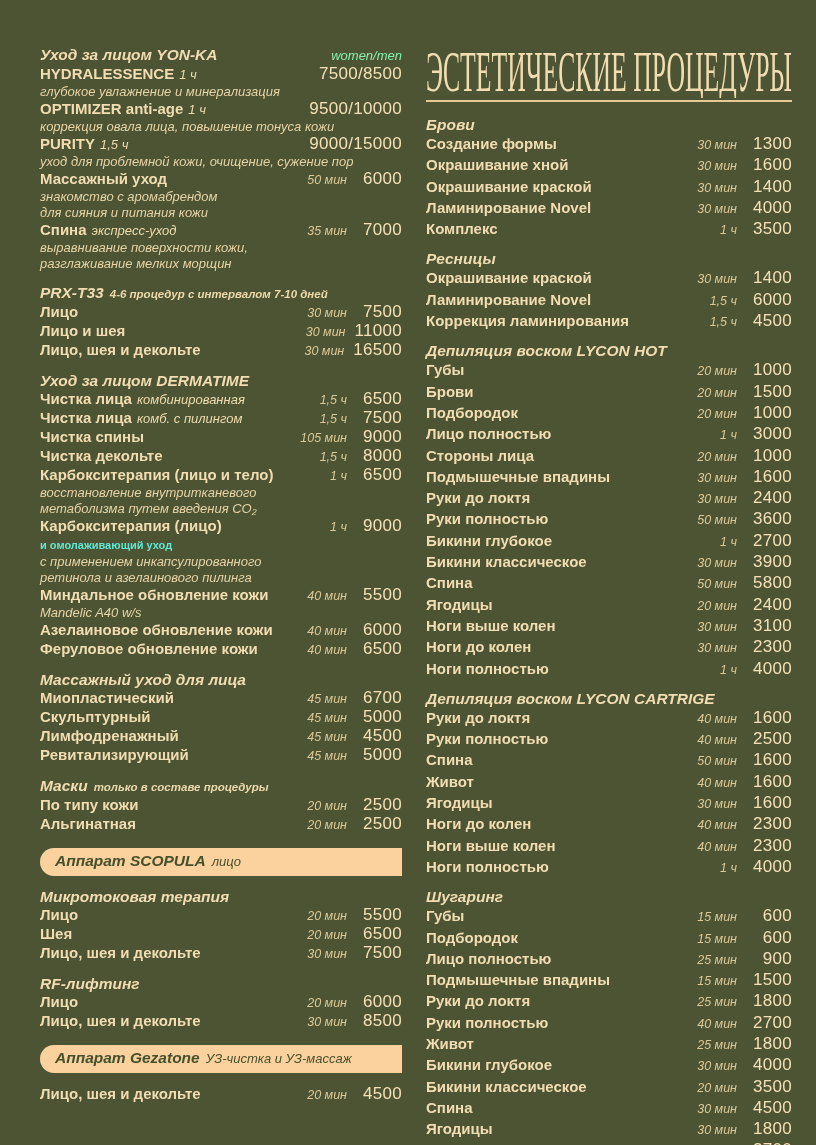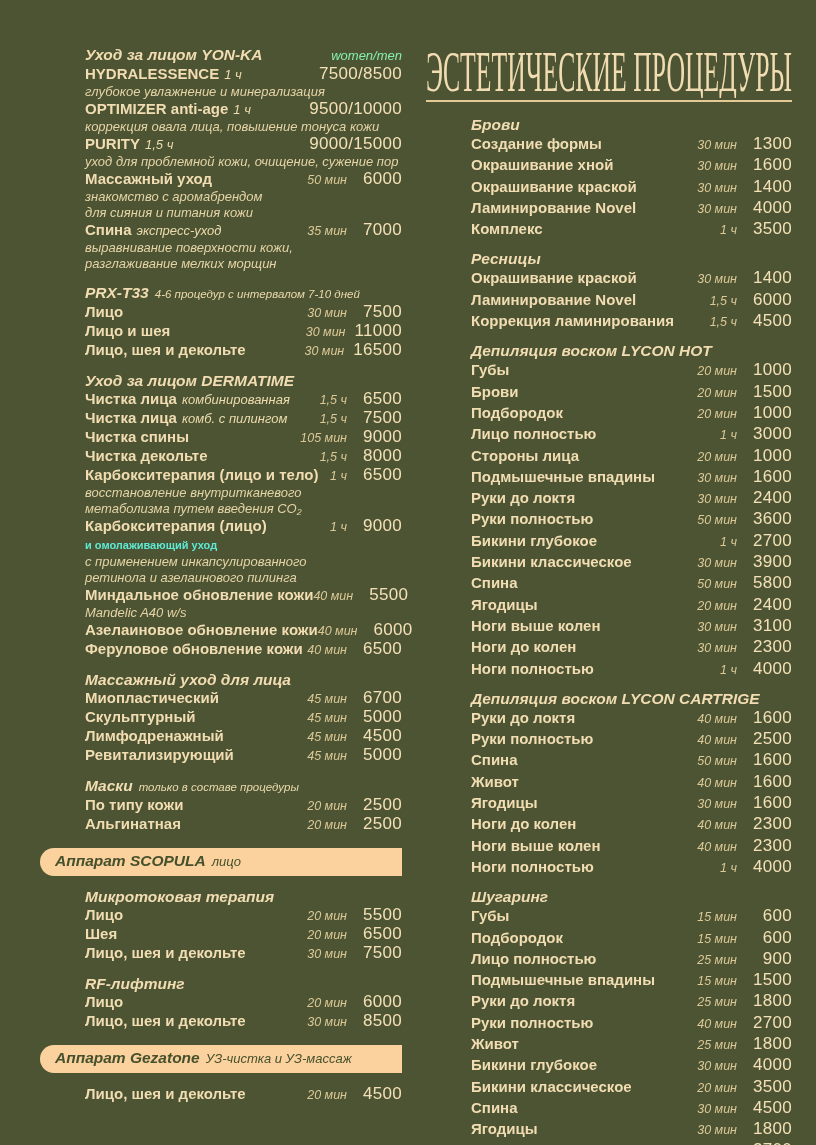--- a/index.html
+++ b/index.html
@@ -7,25 +7,25 @@
     width:816px;height:1145px;
     background:#4c5433;
     font-family:"Liberation Sans",sans-serif;
     color:#f2ddb2;
     overflow:hidden;
   }
   .page{display:flex;padding:46px 24px 0 40px;gap:24px;box-sizing:border-box;}
   .col-left{width:362px;flex:0 0 362px;}
   .col-right{width:366px;flex:0 0 366px;}
 
-  .section{margin-top:12px;margin-left:45px;}
+  .section{margin-top:12px;}
   .section:first-child{margin-top:0;}
   .sec-head{display:flex;align-items:baseline;font-style:italic;font-weight:bold;
     font-size:15.5px;line-height:18px;color:#f2ddb2;}
-  .sec-note{font-style:italic;font-weight:normal;font-size:11.5px;margin-left:6px;color:#ecd9ab;white-space:nowrap;}
+  .sec-note{font-style:italic;font-weight:bold;font-size:11.5px;margin-left:6px;color:#ecd9ab;white-space:nowrap;}
   .sec-right{margin-left:auto;font-style:italic;font-weight:normal;font-size:13px;color:#86efac;}
 
   .row{display:flex;align-items:baseline;line-height:18px;}
   .nm{font-weight:bold;font-size:15px;white-space:nowrap;color:#f2ddb2;}
   .nm2{font-weight:bold;font-size:11px;line-height:18px;color:#5eead4;}
   .nm-note{font-style:italic;font-weight:normal;font-size:13px;margin-left:5px;white-space:nowrap;color:#eedcae;}
   .rgt{margin-left:auto;display:flex;align-items:baseline;}
   .dur{font-style:italic;font-size:12.5px;color:#dcc997;white-space:nowrap;margin-right:9px;}
   .price{font-size:17px;font-weight:normal;letter-spacing:.3px;min-width:46px;text-align:right;
     white-space:nowrap;color:#f4e0b6;}

